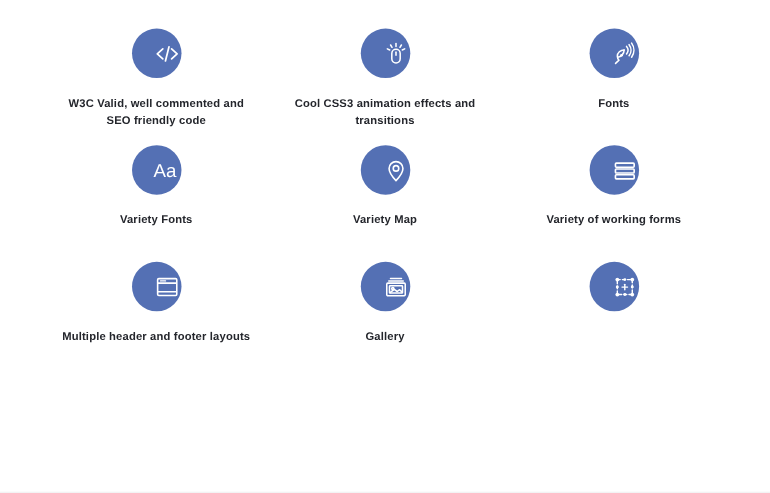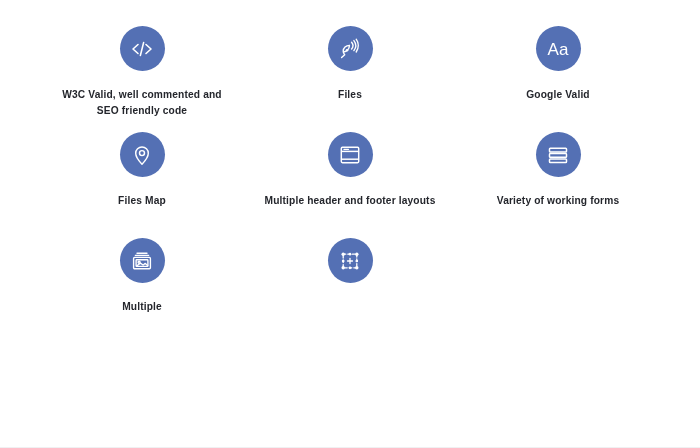--- a/index.html
+++ b/index.html
@@ -40,21 +40,21 @@
     justify-content: flex-start;
     padding-top: 12px;
   }
   .icon-circle {
     width: 45px;
     height: 45px;
     border-radius: 50%;
     background: #5470b4;
     display: flex;
     align-items: center;
-    justify-content: center;
+    justify-content: flex-end;
     flex: 0 0 auto;
     text-decoration: underline;
   }
   .icon-circle svg {
     display: block;
   }
   .feature-label {
     margin-top: 16px;
     font-size: 10.2px;
     font-weight: bold;
@@ -83,102 +83,118 @@
           <polyline points="9,8.5 4,13 9,17.5"></polyline>
           <polyline points="17,8.5 22,13 17,17.5"></polyline>
           <line x1="14.6" y1="6.6" x2="11.4" y2="19.4"></line>
         </svg>
       </span>
     </div>
     <div class="feature-label">W3C Valid, well commented and SEO friendly code</div>
   </div>
 
 
+  <div class="feature-item">
+    <div class="icon-circle">
+      <span>
+        <svg width="26" height="26" viewBox="0 0 26 26" fill="none" stroke="#ffffff" stroke-width="1.4" stroke-linecap="round" stroke-linejoin="round">
+          <rect x="9.2" y="8.8" width="7.6" height="12.4" rx="3.8"></rect>
+          <line x1="13" y1="11.4" x2="13" y2="14.2"></line>
+          <line x1="13" y1="3.6" x2="13" y2="6.3"></line>
+          <line x1="8.1" y1="4.9" x2="9.4" y2="7.0"></line>
+          <line x1="17.9" y1="4.9" x2="16.6" y2="7.0"></line>
+          <line x1="5.1" y1="8.4" x2="7.3" y2="9.4"></line>
+          <line x1="20.9" y1="8.4" x2="18.7" y2="9.4"></line>
+        </svg>
+      </span>
+    </div>
+    <div class="feature-label">Cool CSS3 animation effects and transitions</div>
+  </div>
 
   <div class="feature-item">
     <div class="icon-circle">
       <span>
         <svg width="26" height="26" viewBox="0 0 26 26" fill="none" stroke="#ffffff" stroke-width="1.4" stroke-linecap="round" stroke-linejoin="round">
           <path d="M12.4 9.4 C9.0 9.4 6.2 12.0 6.2 15.2 C6.2 16.6 6.8 17.8 7.7 18.7 L4.6 21.6"></path>
           <path d="M12.4 9.4 C12.4 13.0 9.6 15.6 6.6 16.0"></path>
           <circle cx="10.0" cy="14.3" r="1.25" fill="#ffffff" stroke="none"></circle>
           <path d="M14.6 13.0 A5.3 5.3 0 0 0 14.6 6.2"></path>
           <path d="M16.9 14.6 A8.2 8.2 0 0 0 16.9 4.6"></path>
           <path d="M19.2 16.0 A11.0 11.0 0 0 0 19.2 3.2"></path>
         </svg>
       </span>
     </div>
-    <div class="feature-label">Files</div>
+    <div class="feature-label">Fonts</div>
   </div>
 
   <div class="feature-item">
     <div class="icon-circle">
       <span>
         <svg width="30" height="26" viewBox="0 0 30 26">
           <text class="aa-text" x="15" y="19" text-anchor="middle">Aa</text>
         </svg>
       </span>
     </div>
-    <div class="feature-label">Google Valid</div>
+    <div class="feature-label">Variety Fonts</div>
   </div>
 
   <div class="feature-item">
     <div class="icon-circle">
       <span>
         <svg width="26" height="26" viewBox="0 0 26 26" fill="none" stroke="#ffffff" stroke-width="1.45" stroke-linecap="round" stroke-linejoin="round">
           <path d="M13 22.2 C13 22.2 19.3 15.6 19.3 11.2 A6.3 6.3 0 0 0 6.7 11.2 C6.7 15.6 13 22.2 13 22.2 Z"></path>
           <circle cx="13" cy="11.1" r="2.5"></circle>
         </svg>
       </span>
     </div>
-    <div class="feature-label">Files Map</div>
+    <div class="feature-label">Variety Map</div>
+  </div>
+
+  <div class="feature-item">
+    <div class="icon-circle">
+      <span>
+        <svg width="26" height="26" viewBox="0 0 26 26" fill="none" stroke="#ffffff" stroke-width="1.5" stroke-linejoin="round">
+          <rect x="4.5" y="6.3" width="17" height="3.7" rx="0.8"></rect>
+          <rect x="4.5" y="11.6" width="17" height="3.7" rx="0.8"></rect>
+          <rect x="4.5" y="16.9" width="17" height="3.7" rx="0.8"></rect>
+        </svg>
+      </span>
+    </div>
+    <div class="feature-label">Variety of working forms</div>
   </div>
 
   <div class="feature-item">
     <div class="icon-circle">
       <span>
         <svg width="26" height="26" viewBox="0 0 26 26" fill="none" stroke="#ffffff" stroke-width="1.45" stroke-linejoin="round">
           <rect x="4.3" y="5.3" width="17.4" height="15.4" rx="1.1"></rect>
           <line x1="4.3" y1="9.4" x2="21.7" y2="9.4"></line>
           <line x1="4.3" y1="17.2" x2="21.7" y2="17.2"></line>
           <line x1="6.9" y1="7.35" x2="11.5" y2="7.35" stroke-width="1.2" stroke-linecap="round"></line>
         </svg>
       </span>
     </div>
     <div class="feature-label">Multiple header and footer layouts</div>
-  </div>
-
-  <div class="feature-item">
-    <div class="icon-circle">
-      <span>
-        <svg width="26" height="26" viewBox="0 0 26 26" fill="none" stroke="#ffffff" stroke-width="1.5" stroke-linejoin="round">
-          <rect x="4.5" y="6.3" width="17" height="3.7" rx="0.8"></rect>
-          <rect x="4.5" y="11.6" width="17" height="3.7" rx="0.8"></rect>
-          <rect x="4.5" y="16.9" width="17" height="3.7" rx="0.8"></rect>
-        </svg>
-      </span>
-    </div>
-    <div class="feature-label">Variety of working forms</div>
   </div>
 
 
   <div class="feature-item">
     <div class="icon-circle">
       <span>
         <svg width="26" height="26" viewBox="0 0 26 26" fill="none" stroke="#ffffff" stroke-width="1.4" stroke-linejoin="round" stroke-linecap="round">
           <line x1="8.0" y1="5.2" x2="18.0" y2="5.2"></line>
           <line x1="6.4" y1="7.4" x2="19.6" y2="7.4"></line>
           <rect x="4.6" y="9.4" width="16.8" height="11.4" rx="1.0"></rect>
           <rect x="7.1" y="11.8" width="11.8" height="6.6" rx="0.6"></rect>
           <circle cx="10.1" cy="14.3" r="1.0"></circle>
           <polyline points="7.6,18.0 11.4,15.1 14.1,17.0 16.3,15.4 18.6,17.6"></polyline>
         </svg>
       </span>
     </div>
-    <div class="feature-label">Multiple</div>
+    <div class="feature-label">Gallery</div>
   </div>
 
 
   <div class="feature-item">
     <div class="icon-circle">
       <span>
         <svg width="26" height="26" viewBox="0 0 26 26" fill="none" stroke="#ffffff" stroke-width="1.3" stroke-linejoin="round" stroke-linecap="round">
           <rect x="6.2" y="6.2" width="13.6" height="13.6" stroke-dasharray="2.6 2.0"></rect>
           <circle cx="6.2" cy="6.2" r="1.7" fill="#ffffff" stroke="none"></circle>
           <circle cx="19.8" cy="6.2" r="1.7" fill="#ffffff" stroke="none"></circle>

